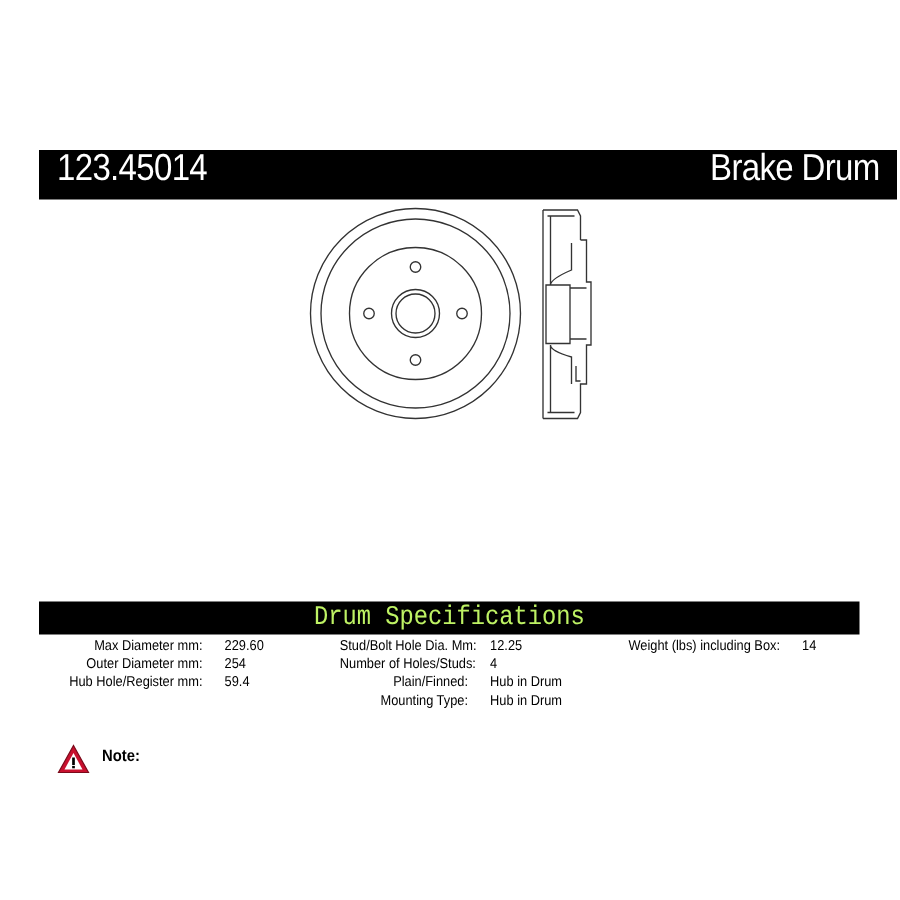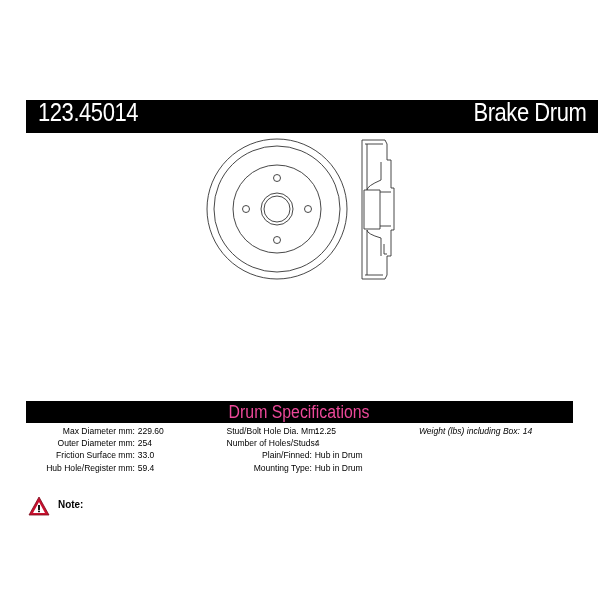--- a/index.html
+++ b/index.html
@@ -48,63 +48,65 @@
       height: 170px;
     }
 
     .spec-bar {
       position: absolute;
       left: 26px;
       top: 401px;
       width: 547px;
       height: 22px;
       background: #000;
-      color: #ec4899;
+      color: #bef264;
       display: flex;
       align-items: center;
       justify-content: center;
+      font-family: Liberation Mono, monospace;
     }
     .spec-bar .spec-title {
       font-size: 18px;
       transform: scaleX(0.88);
       line-height: 1;
     }
 
     .spec-col {
       position: absolute;
       top: 425px;
       font-size: 9.5px;
       line-height: 12.2px;
     }
     .spec-row {
       display: flex;
       white-space: nowrap;
+      gap: 12px;
     }
     .spec-row .lbl {
       text-align: right;
       display: inline-block;
       transform: scaleX(0.9);
       transform-origin: right center;
     }
     .spec-row .val {
       display: inline-block;
       padding-left: 3px;
       transform: scaleX(0.9);
       transform-origin: left center;
     }
     .col1 { left: 20px; }
     .col1 .lbl { width: 115px; }
     .col2 { left: 217px; }
     .col2 .lbl { width: 95px; }
-    .col3 { left: 400px; font-style: italic; }
+    .col3 { left: 400px; }
     .col3 .lbl { width: 120px; }
 
     .note {
       position: absolute;
-      left: 28px;
+      left: 38px;
       top: 496px;
       display: flex;
       align-items: center;
     }
     .note .warn-icon {
       width: 22px;
       height: 20px;
       display: inline-block;
     }
     .note .note-label {
@@ -159,24 +161,20 @@
 <div class="spec-col col1">
   <div class="spec-row">
     <span class="lbl">Max Diameter mm:</span>
     <span class="val">229.60</span>
   </div>
   <div class="spec-row">
     <span class="lbl">Outer Diameter mm:</span>
     <span class="val">254</span>
   </div>
   <div class="spec-row">
-    <span class="lbl">Friction Surface mm:</span>
-    <span class="val">33.0</span>
-  </div>
-  <div class="spec-row">
     <span class="lbl">Hub Hole/Register mm:</span>
     <span class="val">59.4</span>
   </div>
 </div>
 
 <div class="spec-col col2">
   <div class="spec-row">
     <span class="lbl">Stud/Bolt Hole Dia. Mm:</span>
     <span class="val">12.25</span>
   </div>

